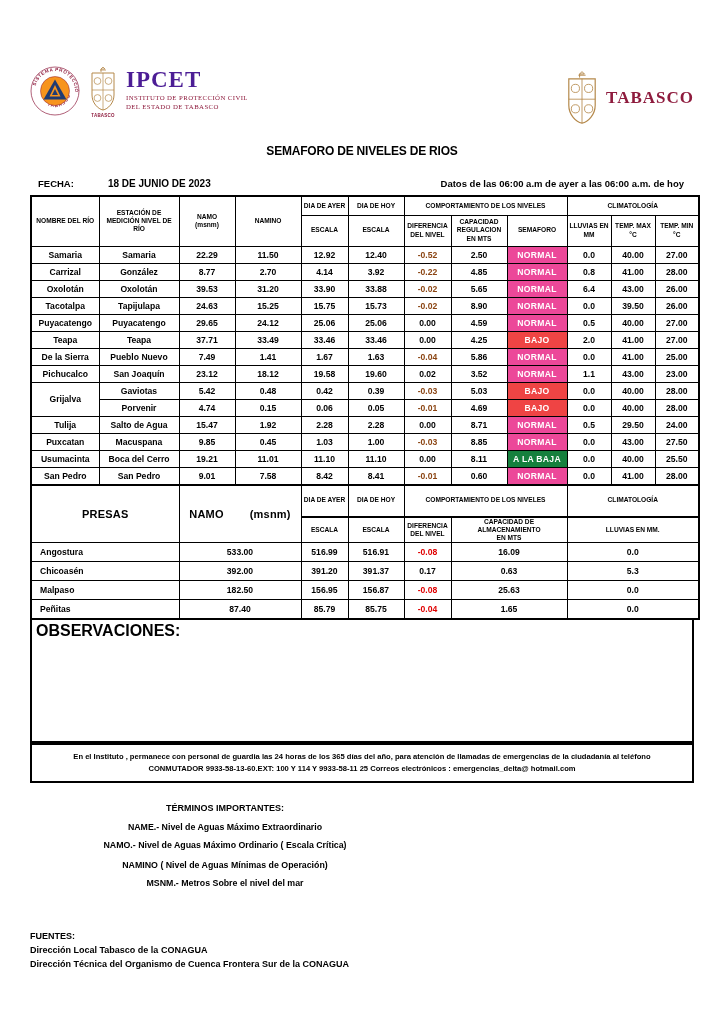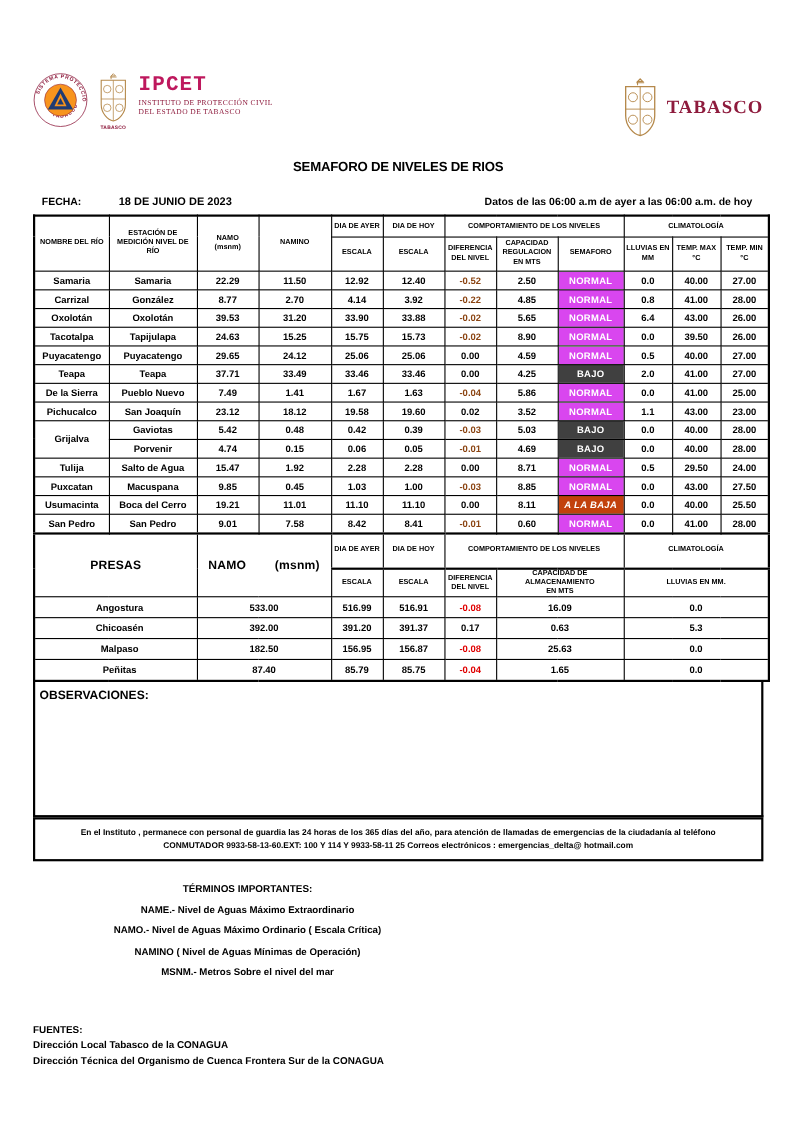--- a/index.html
+++ b/index.html
@@ -6,21 +6,21 @@
   body{width:724px;height:1024px;font-family:"Liberation Sans",sans-serif;color:#000;overflow:hidden;}
   .page{width:664px;margin:0 30px;position:relative;}
 
   
   .hdr{display:flex;justify-content:space-between;align-items:flex-start;margin-top:66px;height:76px;}
   .hdr-left{display:flex;align-items:flex-start;gap:7px;}
   .seal{width:50px;height:50px;}
   .mini-shield{width:32px;height:56px;display:flex;flex-direction:column;align-items:center;}
   .mini-shield .cap{font-size:4.5px;font-weight:bold;color:#8E1B3D;margin-top:1px;letter-spacing:.2px;}
   .ipcet-block{margin-top:2px;}
-  .ipcet-acro{font-family:Liberation Mono, monospace;font-weight:bold;font-size:19px;color:#be185d;letter-spacing:1px;line-height:1;}
+  .ipcet-acro{font-family:Liberation Serif, serif;font-weight:bold;font-size:23px;color:#4c1d95;letter-spacing:1px;line-height:1;}
   .ipcet-sub{font-family:"Liberation Serif",serif;font-size:6.8px;color:#8E1B3D;letter-spacing:.4px;margin-top:2px;line-height:1.35;}
   .hdr-right{display:flex;align-items:center;gap:6px;margin-top:4px;}
   .tab-word{font-family:"Liberation Serif",serif;font-weight:bold;font-size:17px;color:#8E1B3D;letter-spacing:1px;}
 
   
   .title{text-align:center;font-weight:bold;font-size:12px;letter-spacing:-.2px;margin-top:2px;}
   .fecha-row{display:flex;align-items:baseline;margin-top:20px;margin-bottom:6px;font-weight:bold;font-size:9.5px;}
   .fecha-label{margin-left:8px;}
   .fecha-value{margin-left:34px;font-size:10px;}
   .data-range{margin-left:auto;margin-right:10px;font-size:9.5px;}
@@ -30,33 +30,33 @@
   .tbl th,.tbl td{border:1px solid #000;text-align:center;font-weight:bold;overflow:hidden;padding:0 1px;}
   .tbl th{font-size:6.6px;line-height:1.25;}
   .h1{height:19px;}
   .h2{height:31px;}
   .rrow td{height:16px;font-size:8.6px;}
   .prehead td,.prehead th{border-top:2px solid #000;}
   .presas-big{font-size:11px;letter-spacing:.2px;}
   .ph1{height:32px;}
   .ph2{height:23px;}
   .prow td{height:18px;font-size:8.6px;}
-  .prow .pname{text-align:center;padding-left:8px;}
+  .prow .pname{text-align:left;padding-left:8px;}
   .pre-line{white-space:pre-line;}
   .pre{white-space:pre;}
   .neg-river{color:#8B4513;}
   .neg-presa{color:#E00000;}
   .sem{color:#fff;font-size:6.8px;letter-spacing:.3px;}
-  .sem-normal{background:#d946ef;}
-  .sem-bajo{background:#404040;}
-  .sem-baja{background:#c2410c;font-style:italic;}
+  .sem-normal{background:#ec4899;}
+  .sem-bajo{background:#ef4444;}
+  .sem-baja{background:#15803d;}
 
   
   .obs{border:2px solid #000;border-top:none;height:123px;padding:2px 4px;box-sizing:border-box;}
-  .obs-label{font-weight:bold;font-size:11px;}
+  .obs-label{font-weight:bold;font-size:16px;}
   .note{border:2px solid #000;border-top:2px solid #000;margin-top:0;height:36px;display:flex;flex-direction:column;justify-content:center;text-align:center;font-weight:bold;font-size:7.6px;line-height:1.55;}
 
   
   .terms{margin-top:20px;width:390px;text-align:center;font-weight:bold;font-size:8.8px;}
   .terms .t-title{font-size:9px;margin-bottom:9px;}
   .terms .t-item{margin-bottom:8px;}
   .fuentes{margin-top:42px;font-weight:bold;font-size:9px;line-height:1.55;}
   svg{display:block;}
 </style>
 </head>

